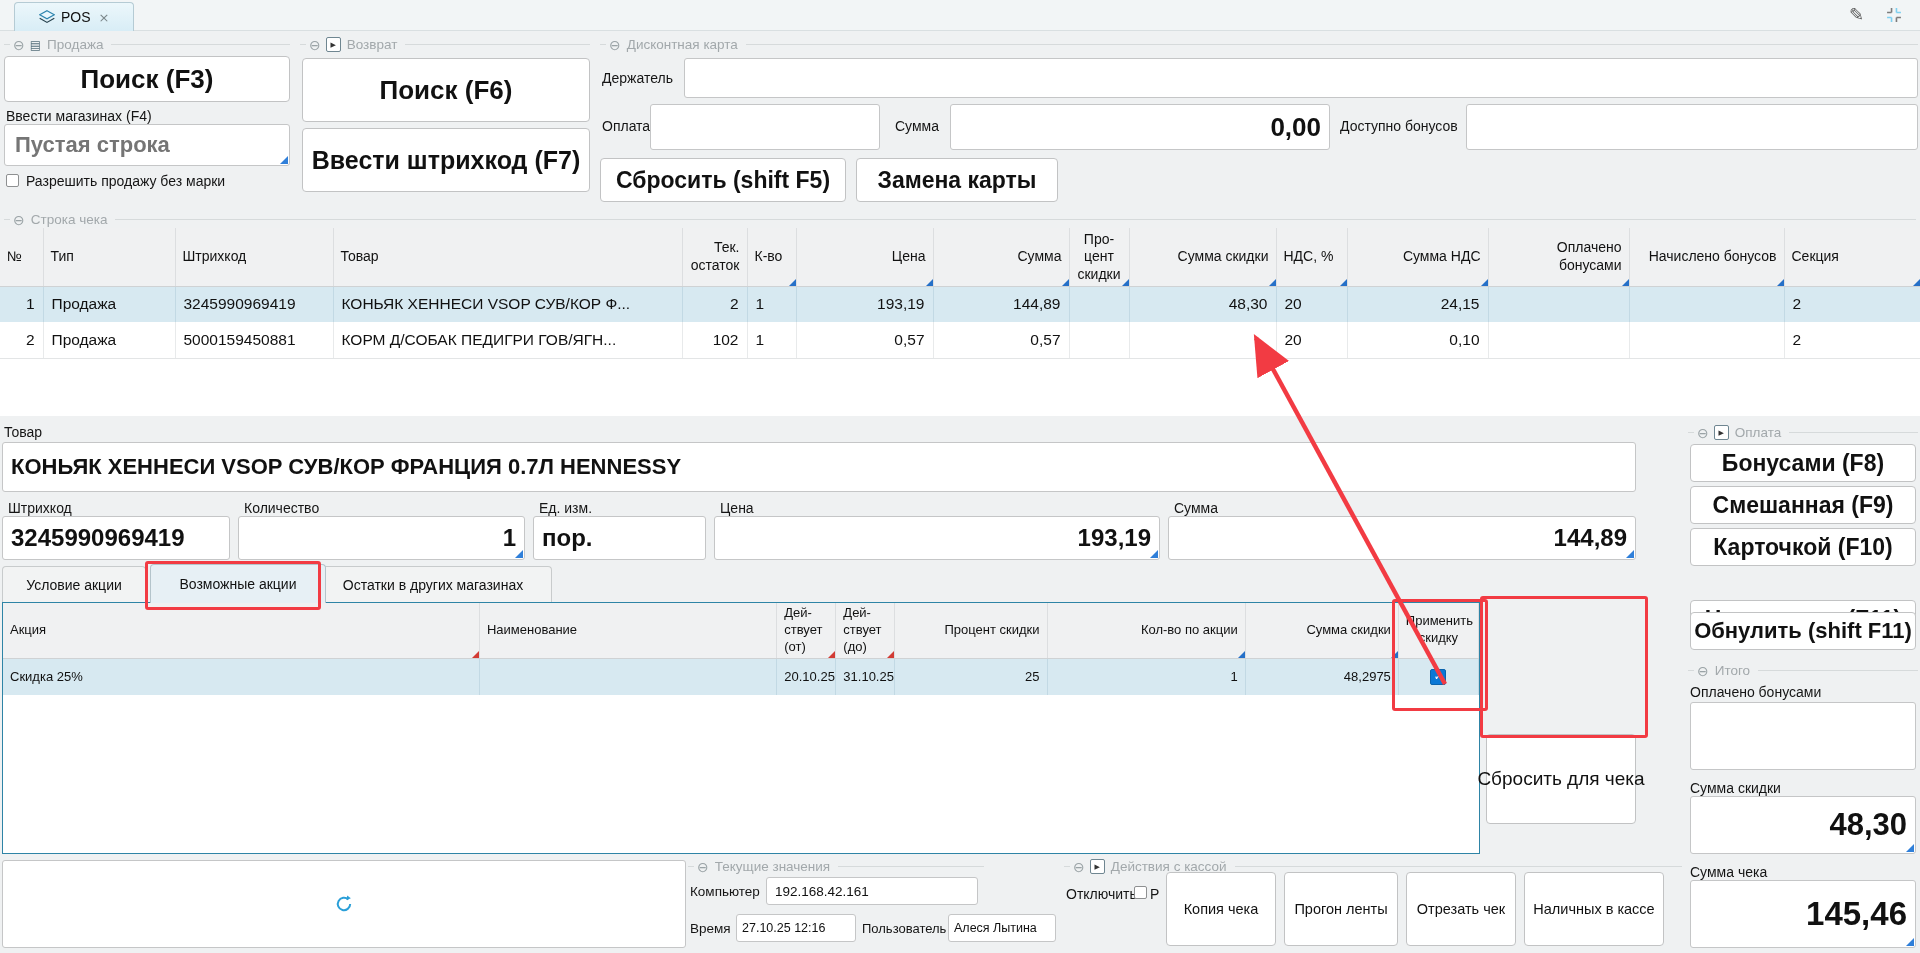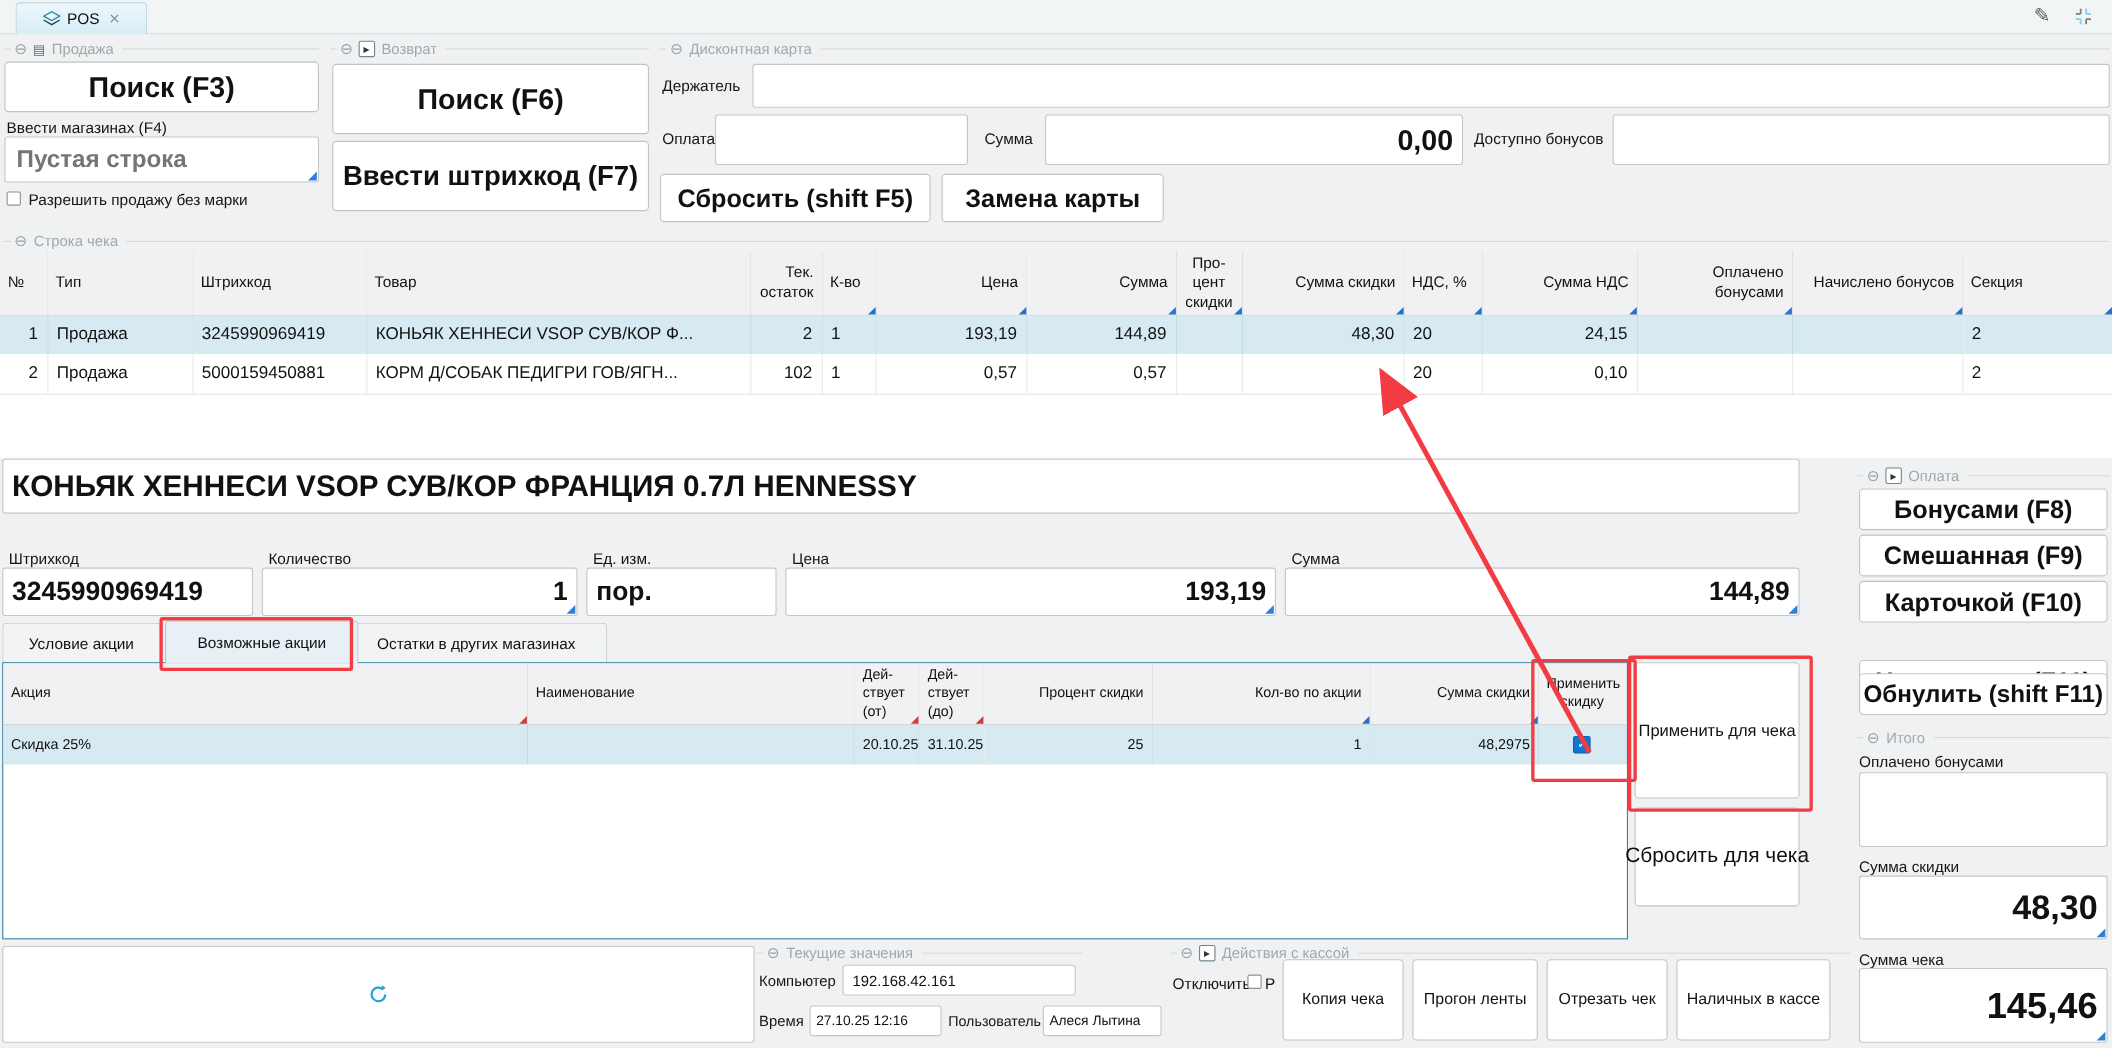--- a/index.html
+++ b/index.html
@@ -232,21 +232,21 @@
           <td>0,10</td>
           <td></td>
           <td></td>
           <td>2</td>
         </tr>
       </tbody>
     </table>
   </div>
 
   <div class="lbl" style="left:4px;top:424px">Товар</div>
-  <div class="inp bigval" style="left:2px;top:417px;width:1634px;height:50px;font-size:27px">
+  <div class="inp bigval" style="left:2px;top:442px;width:1634px;height:50px;font-size:22px">
     <span>КОНЬЯК ХЕННЕСИ VSOP СУВ/КОР ФРАНЦИЯ 0.7Л HENNESSY</span>
   </div>
   <div class="lbl" style="left:8px;top:500px">Штрихкод</div>
   <div class="lbl" style="left:244px;top:500px">Количество</div>
   <div class="lbl" style="left:539px;top:500px">Ед. изм.</div>
   <div class="lbl" style="left:720px;top:500px">Цена</div>
   <div class="lbl" style="left:1174px;top:500px">Сумма</div>
   <div class="inp bigval" style="left:2px;top:516px;width:228px;height:44px;font-size:24px">
       <span>3245990969419</span>
     </div>
@@ -306,21 +306,20 @@
           <td>1</td>
           <td>48,2975</td>
           <td>
             <div class="cbc"><span class="uicon">✓</span></div>
           </td>
         </tr>
       </tbody>
     </table>
   </div>
 
-  <div class="btn normal" style="left:1486px;top:602px;width:150px;height:124px;font-size:15px">Применить для чека</div>
   <div class="btn normal" style="left:1486px;top:734px;width:150px;height:90px;font-size:19px">Сбросить для чека</div>
 
   <div class="gbh" style="left:1688px;top:424px;width:230px">
     <span class="dash"></span>
     <span class="minus uicon">⊖</span>
     <span class="picon uicon">▶</span>
     <span class="t">Оплата</span>
     <span class="line"></span>
   </div>
   <div class="btn" style="left:1690px;top:444px;width:226px;height:38px;font-size:23px">Бонусами (F8)</div>

